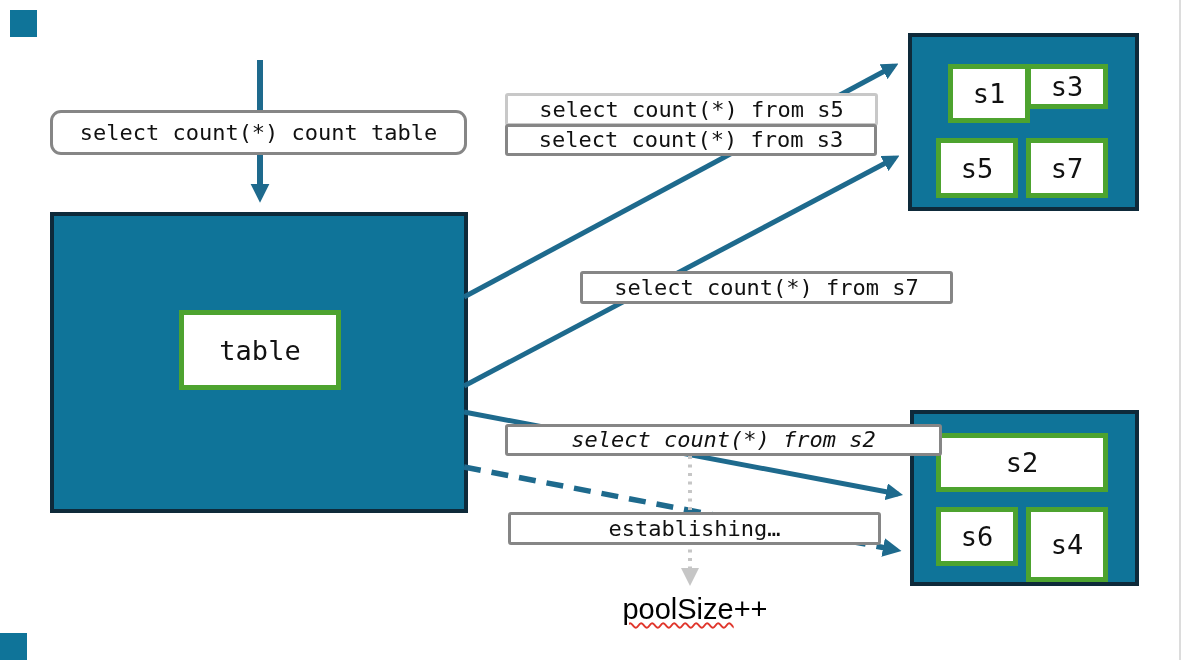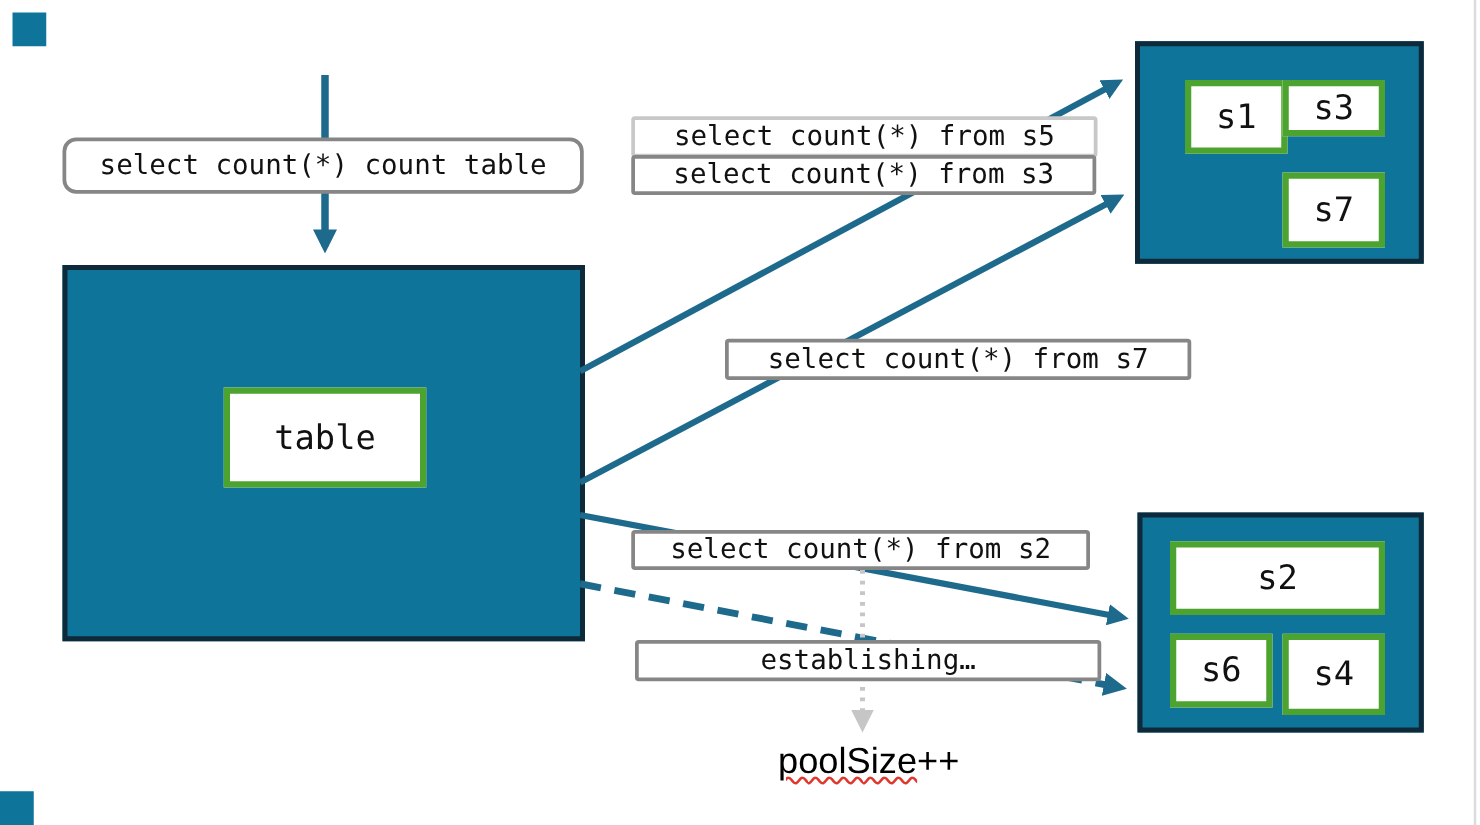--- a/index.html
+++ b/index.html
@@ -56,32 +56,35 @@
     <span>table</span>
   </div>
 
   <div class="abs pool" style="left:908px;top:33px;width:231px;height:178px;"></div>
   <div class="abs shard" style="left:936px;top:64px;width:82px;height:59px;margin-left:12px;">
     <span>s1</span>
   </div>
   <div class="abs shard" style="left:1026px;top:64px;width:82px;height:45px;">
     <span>s3</span>
   </div>
+  <div class="abs shard" style="left:936px;top:138px;width:82px;height:60px;">
+    <span>s5</span>
+  </div>
   <div class="abs shard" style="left:1026px;top:138px;width:82px;height:60px;">
     <span>s7</span>
   </div>
 
   <div class="abs pool" style="left:910px;top:410px;width:229px;height:176px;"></div>
   <div class="abs shard" style="left:936px;top:433px;width:172px;height:59px;">
     <span>s2</span>
   </div>
   <div class="abs shard" style="left:936px;top:507px;width:82px;height:59px;">
     <span>s6</span>
   </div>
-  <div class="abs shard" style="left:1026px;top:507px;width:82px;height:65px;">
+  <div class="abs shard" style="left:1026px;top:507px;width:82px;height:75px;">
     <span>s4</span>
   </div>
 
   <svg id="svg-arrows" width="1184" height="660" viewBox="0 0 1184 660">
     <defs>
       <marker id="ah" viewBox="0 0 10 10" refX="7" refY="5" markerWidth="3.4" markerHeight="3.4" orient="auto-start-reverse">
         <path d="M0,0 L10,5 L0,10 z" fill="#1e6a8d"></path>
       </marker>
       <marker id="ah-big" viewBox="0 0 10 10" refX="7" refY="5" markerWidth="3.2" markerHeight="3.2" orient="auto-start-reverse">
         <path d="M0,0 L10,5 L0,10 z" fill="#1e6a8d"></path>
@@ -107,21 +110,21 @@
   </div>
   <div class="abs qlabel light" style="left:505px;top:93px;width:373px;height:33px;">
     <span>select count(*) from s5</span>
   </div>
   <div class="abs qlabel" style="left:505px;top:124px;width:372px;height:32px;">
     <span>select count(*) from s3</span>
   </div>
   <div class="abs qlabel" style="left:580px;top:255px;width:373px;height:33px;margin-top:16px;">
     <span>select count(*) from s7</span>
   </div>
-  <div class="abs qlabel" style="left:505px;top:424px;width:367px;height:32px;">
+  <div class="abs qlabel" style="left:505px;top:424px;width:437px;height:32px;font-style:italic;">
     <span>select count(*) from s2</span>
   </div>
   <div class="abs qlabel" style="left:508px;top:512px;width:373px;height:33px;">
     <span>establishing…</span>
   </div>
 
   <div id="pool-size-text" class="abs" style="left:600px;top:594px;width:190px;">
     <span class="misspelled">poolSize</span><span>++</span>
   </div>
 

